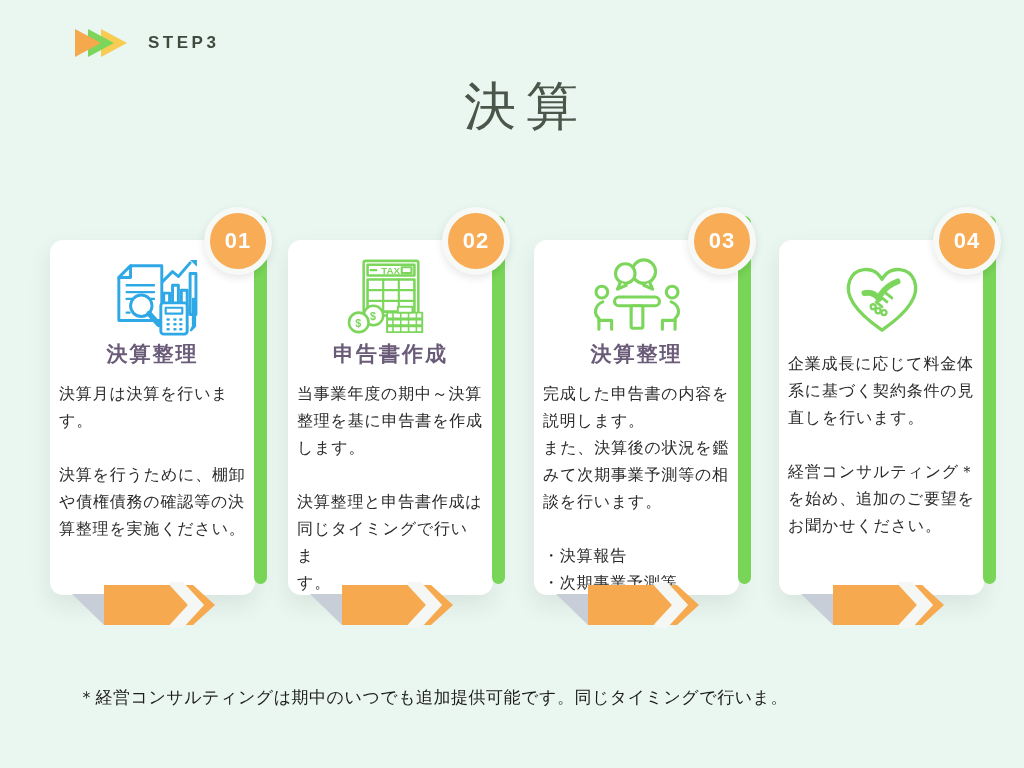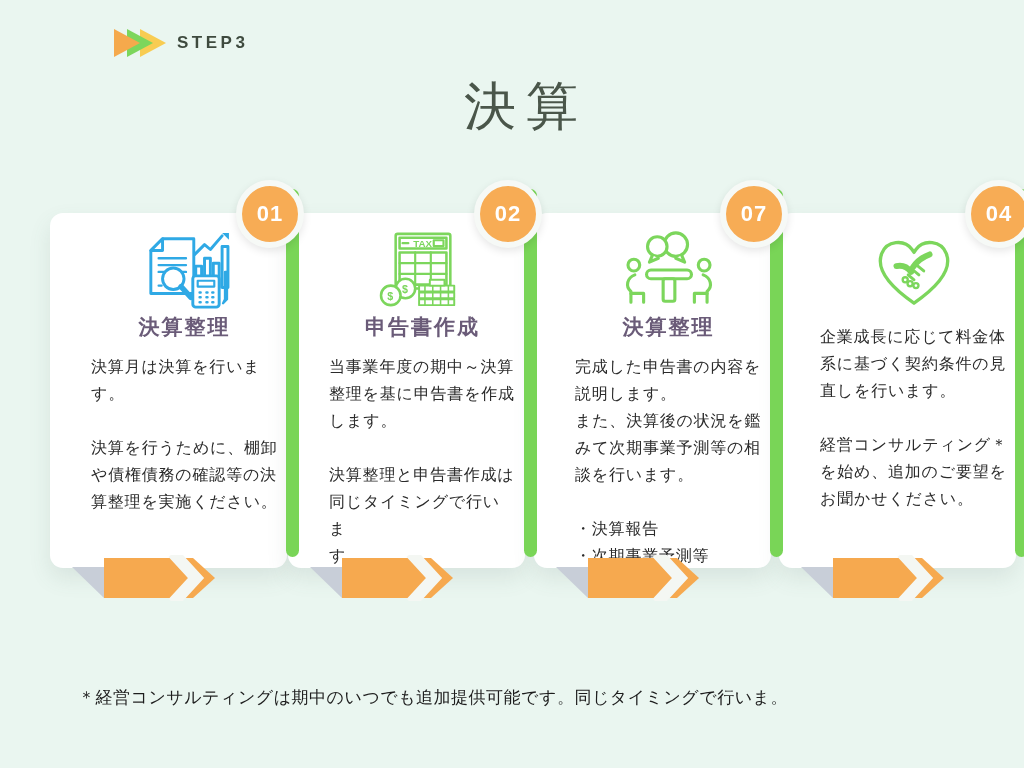--- a/index.html
+++ b/index.html
@@ -2,31 +2,31 @@
 <html><head>
 <meta charset="utf-8">
 <style>
   html,body{margin:0;padding:0;}
   body{
     width:1024px;height:768px;position:relative;overflow:hidden;
     background:#EAF6F0;
     font-family:"Liberation Sans","DejaVu Sans",sans-serif;
   }
   
-  .logo{position:absolute;left:75px;top:27px;display:flex;align-items:center;gap:9px;margin-left:39px;}
+  .logo{position:absolute;left:75px;top:27px;display:flex;align-items:center;gap:19px;}
   .logo-text{font-size:17px;font-weight:800;letter-spacing:3.5px;color:#3E4A3E;}
   .page-title{
     position:absolute;top:72px;left:0;width:100%;text-align:center;
     font-family:"Liberation Serif","DejaVu Serif",serif;
     font-size:52px;color:#4A564A;letter-spacing:10px;padding-left:28px;box-sizing:border-box;
   }
   
   .card{
-    position:absolute;top:213px;width:205px;height:355px;background:#ffffff;
-    border-radius:13px;box-shadow:0 10px 22px rgba(80,105,95,.12);padding-left:32px;
+    position:absolute;top:240px;width:205px;height:355px;background:#ffffff;
+    border-radius:13px;box-shadow:0 10px 22px rgba(80,105,95,.12);
   }
   .card.c1{left:50px}.card.c2{left:288px}.card.c3{left:534px}.card.c4{left:779px}
   .vbar{
     position:absolute;top:-24px;right:-12px;width:13px;height:368px;
     background:#79D557;border-radius:7px;z-index:1;
   }
   .badge{
     position:absolute;top:-33px;right:-17px;width:56px;height:56px;border-radius:50%;
     background:#F7AC55;border:6px solid #F6F9F6;z-index:3;
     display:flex;align-items:center;justify-content:center;
@@ -141,21 +141,21 @@
   <svg class="ribbon" width="150" height="46" viewBox="0 0 150 46">
     <polygon points="2,12 34,12 34,43" fill="#C8CED8"></polygon>
     <polygon points="34,3 123,3 145,23 123,43 34,43" fill="#F6A94F"></polygon>
     <path d="M103,-2 L126,23 L103,48" stroke="#F4F7F3" stroke-width="12" fill="none"></path>
   </svg>
 </div>
 
 <div class="card c3">
   <div class="vbar"></div>
   <div class="badge">
-    <span>07</span>
+    <span>03</span>
   </div>
   <div class="card-inner">
     <div class="icon-wrap">
       <svg width="94" height="82" viewBox="0 0 96 84" fill="none" stroke="#7CD65C" stroke-width="3.2" stroke-linecap="round" stroke-linejoin="round">
         <circle cx="55" cy="16" r="12" fill="#ffffff"></circle>
         <path d="M61,27 l3,7 l-9,-4" fill="#ffffff"></path>
         <circle cx="36" cy="18" r="10" fill="#ffffff"></circle>
         <path d="M31,27 l-3,7 l9,-4" fill="#ffffff"></path>
         <rect x="25" y="42" width="46" height="9" rx="4.5" fill="#ffffff"></rect>
         <rect x="42" y="51" width="12" height="23" rx="2" fill="#ffffff"></rect>

